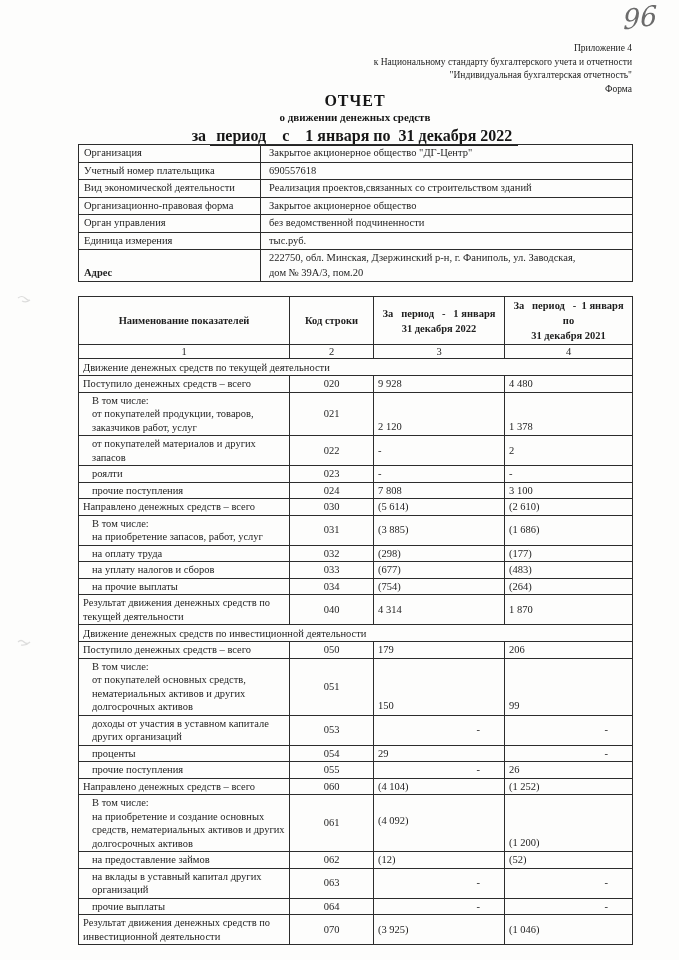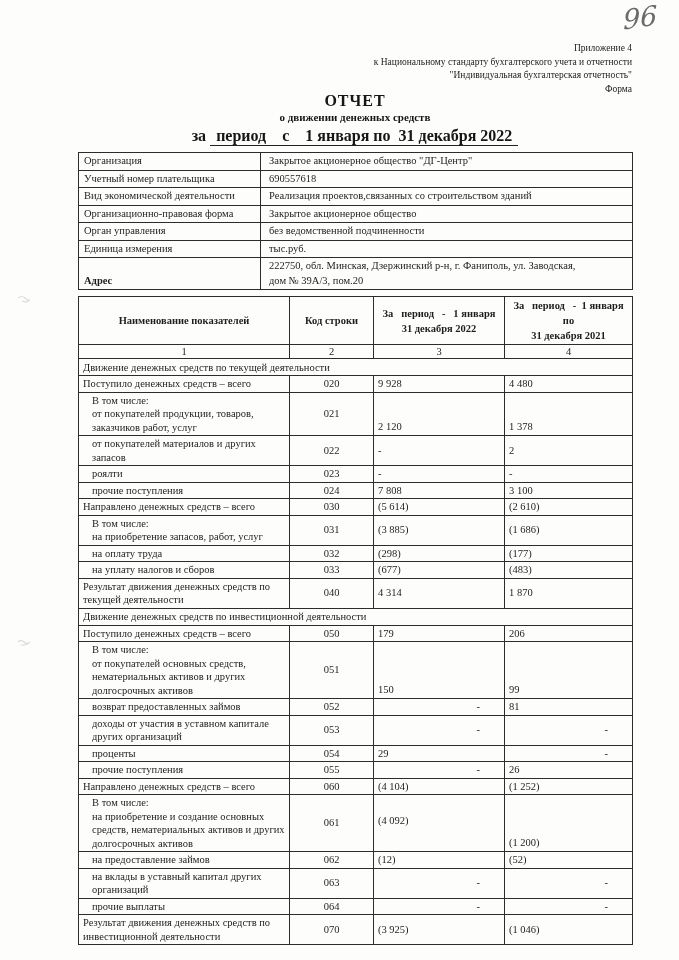--- a/index.html
+++ b/index.html
@@ -54,21 +54,21 @@
     border-bottom: 1.4px solid #222;
     padding: 0 6px 1px 6px;
   }
 
   table { border-collapse: collapse; table-layout: fixed; }
   td { border: 1px solid #2c2c2c; overflow: hidden; }
 
   
   .info-table {
     position: absolute;
-    top: 152px;
+    top: 144px;
     left: 78px;
     width: 554px;
     font-size: 10.5px;
   }
   .info-table td { padding: 1px 5px; line-height: 14.5px; vertical-align: middle; }
   .info-table .i-label { width: 182px; }
   .info-table .i-value { white-space: pre-line; padding-left: 8px; }
   .info-table .vb { vertical-align: bottom; font-weight: bold; }
   .info-table tr { height: 17px; }
 
@@ -243,20 +243,26 @@
           <td class="val">(298)</td>
           <td class="val">(177)</td>
         </tr>
         <tr>
           <td class="name ind">на уплату налогов и сборов</td>
           <td class="code">033</td>
           <td class="val">(677)</td>
           <td class="val">(483)</td>
         </tr>
         <tr>
+          <td class="name ind">на прочие выплаты</td>
+          <td class="code">034</td>
+          <td class="val">(754)</td>
+          <td class="val">(264)</td>
+        </tr>
+        <tr>
           <td class="name">Результат движения денежных средств по
 текущей деятельности</td>
           <td class="code">040</td>
           <td class="val">4 314</td>
           <td class="val">1 870</td>
         </tr>
         <tr>
           <td colspan="4" class="sec">Движение денежных средств по инвестиционной деятельности</td>
         </tr>
         <tr>
@@ -268,26 +274,20 @@
         <tr>
           <td class="name ind">В том числе:
 от покупателей основных средств,
 нематериальных активов и других
 долгосрочных активов</td>
           <td class="code">051</td>
           <td class="val vb">150</td>
           <td class="val vb">99</td>
         </tr>
         <tr>
-          <td class="name ind">возврат предоставленных займов</td>
-          <td class="code">052</td>
-          <td class="val ar">-</td>
-          <td class="val">81</td>
-        </tr>
-        <tr>
           <td class="name ind">доходы от участия в уставном капитале
 других организаций</td>
           <td class="code">053</td>
           <td class="val ar">-</td>
           <td class="val ar">-</td>
         </tr>
         <tr>
           <td class="name ind">проценты</td>
           <td class="code">054</td>
           <td class="val">29</td>

